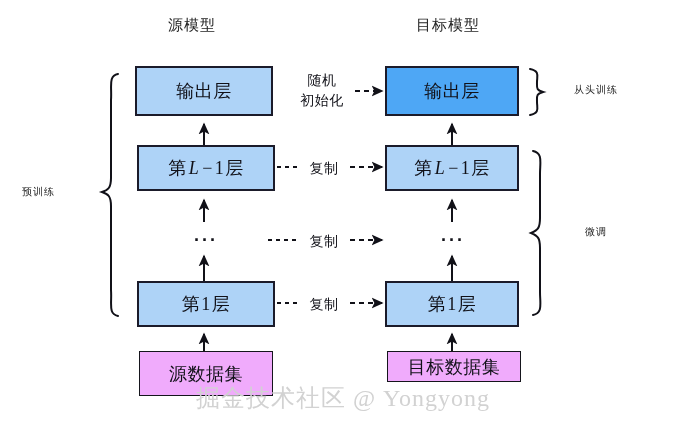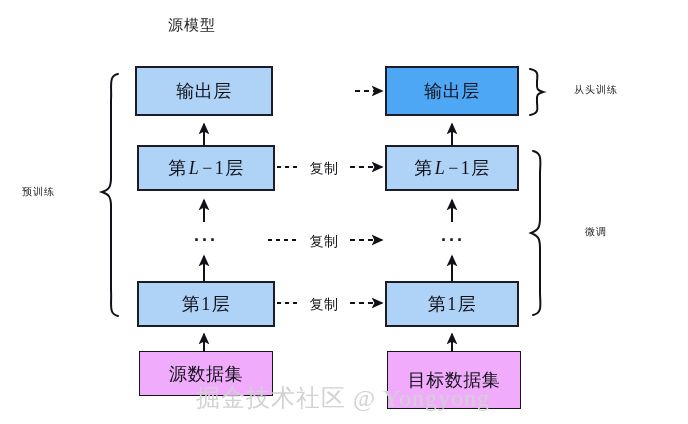--- a/index.html
+++ b/index.html
@@ -96,20 +96,21 @@
     white-space: nowrap;
     font-family: "Liberation Serif", "DejaVu Serif", serif;
   }
 </style>
 </head>
 <body>
 
 <div id="canvas">
 
   <div class="col-title" style="left:168px; top:16px;">源模型</div>
+  <div class="col-title" style="left:416px; top:16px;">目标模型</div>
 
   <div class="box layer" style="left:135px; top:66px; width:138px; height:50px;">
     <span>输出层</span>
   </div>
 
   <div class="box layer" style="left:137px; top:145px; width:138px; height:46px;">
     <span>
       <span>第</span><span class="math-ital">L</span><span class="math-num">−</span><span class="math-num">1</span><span>层</span>
     </span>
   </div>
@@ -137,24 +138,28 @@
   </div>
 
   <div class="ellipsis" style="left:441px; top:230px;">···</div>
 
   <div class="box layer" style="left:385px; top:281px; width:134px; height:46px;">
     <span>
       <span>第</span><span class="math-num">1</span><span>层</span>
     </span>
   </div>
 
-  <div class="box dataset" style="left:387px; top:351px; width:134px; height:58px;">
+  <div class="box dataset" style="left:387px; top:351px; width:134px; height:31px;">
     <span>目标数据集</span>
   </div>
 
+  <div class="mid-label" style="left:292px; top:70px; width:60px;">
+    <div>随机</div>
+    <div>初始化</div>
+  </div>
 
   <div class="mid-label" style="left:303px; top:158px; width:42px;">复制</div>
 
   <div class="mid-label" style="left:303px; top:231px; width:42px;">复制</div>
 
   <div class="mid-label" style="left:303px; top:294px; width:42px;">复制</div>
 
   <div class="side-label" style="left:22px; top:185px;">预训练</div>
   <div class="side-label" style="left:574px; top:83px;">从头训练</div>
   <div class="side-label" style="left:585px; top:225px;text-align:right;">微调</div>

